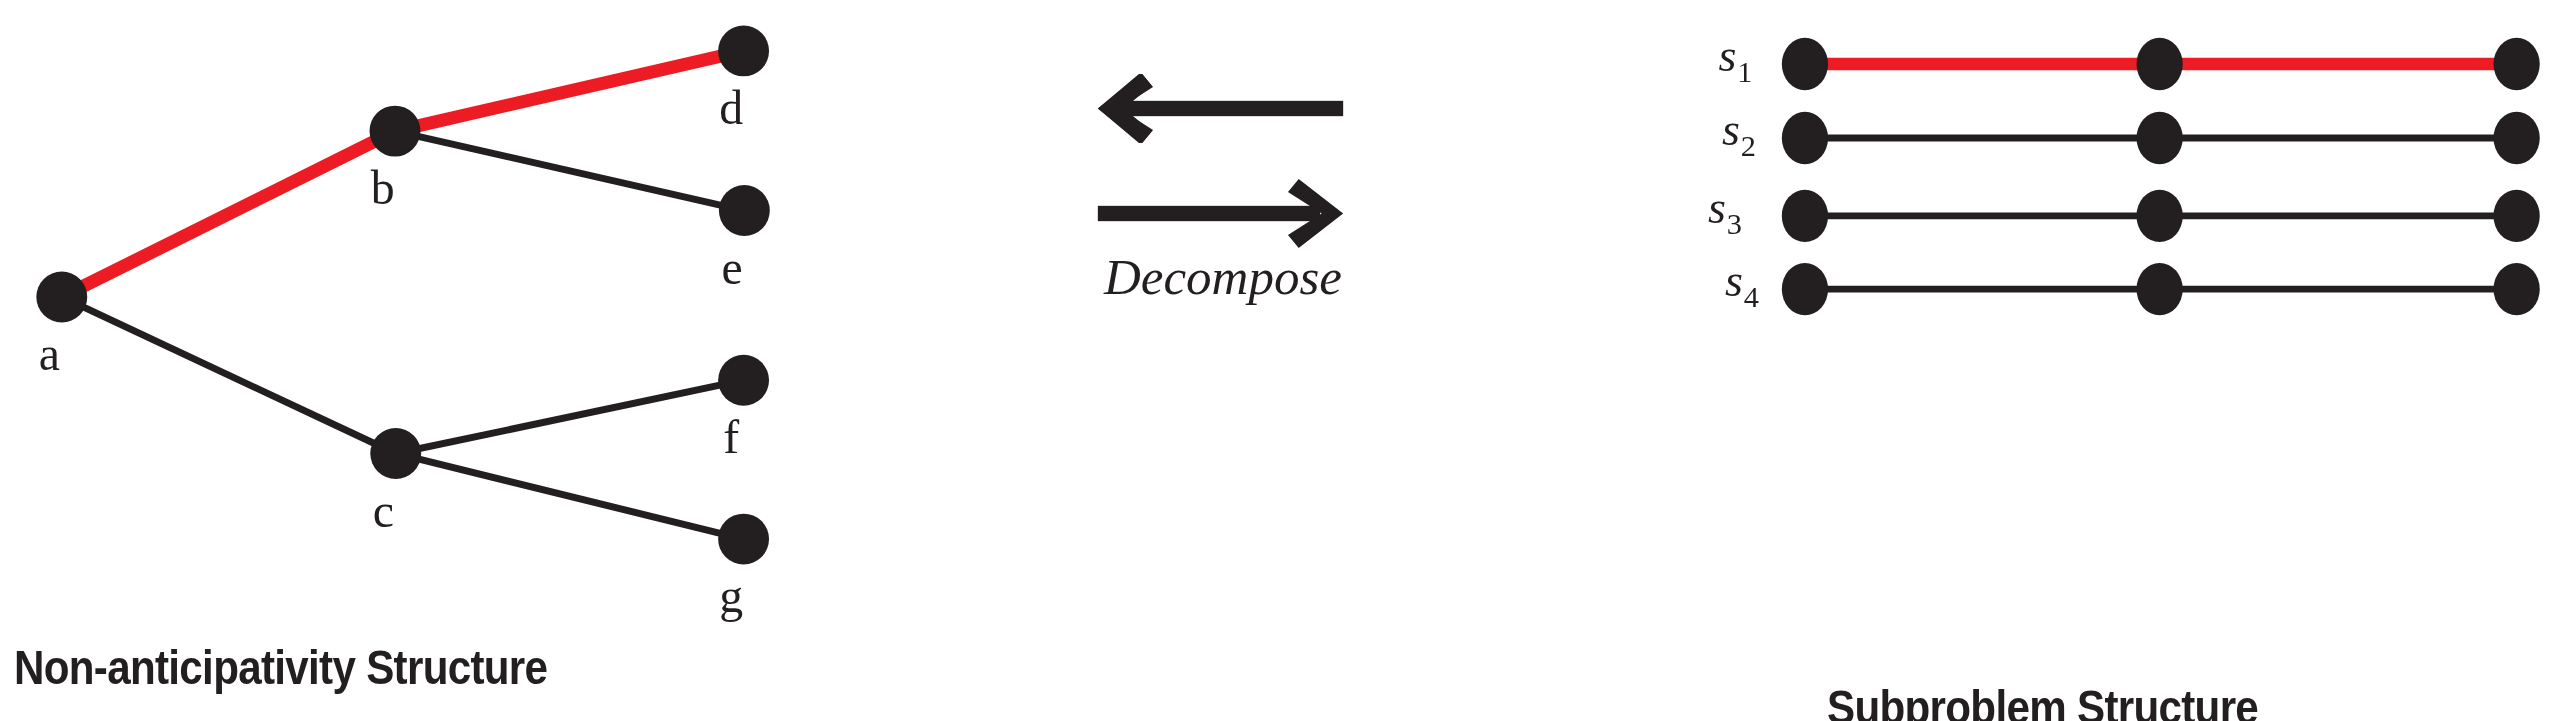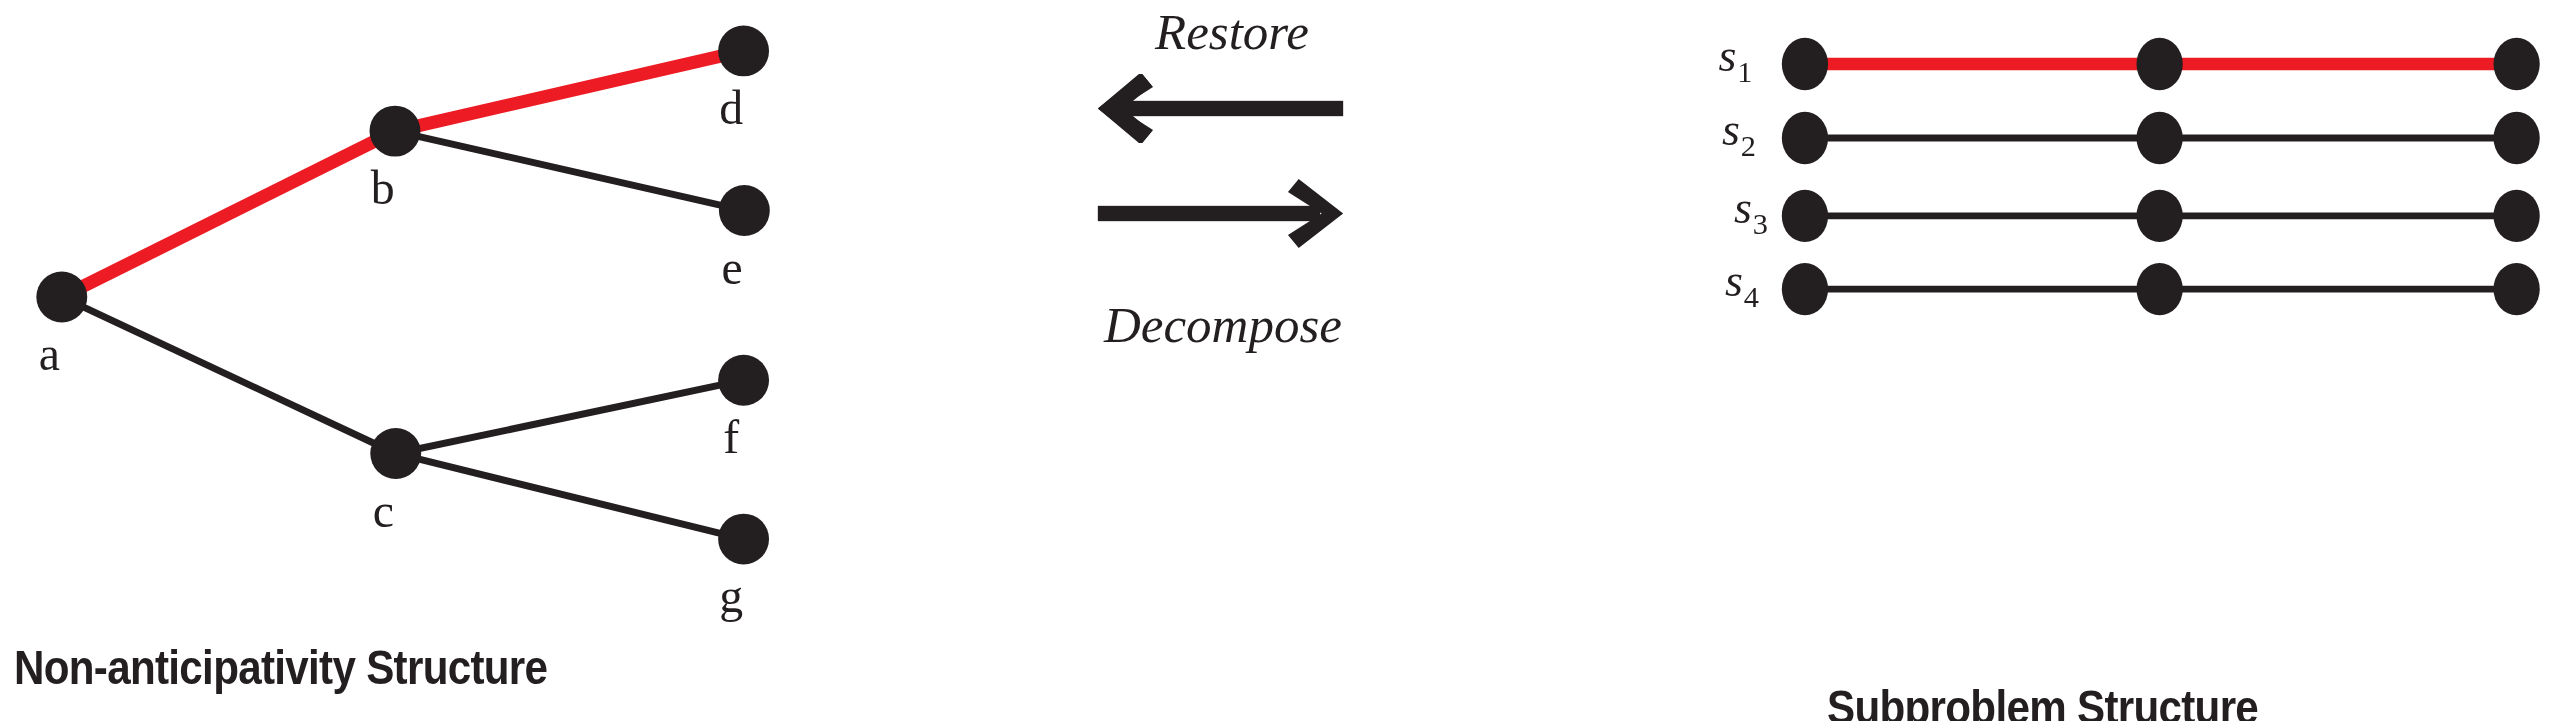--- a/index.html
+++ b/index.html
@@ -55,41 +55,40 @@
         <circle cx="964" cy="493" r="33" fill="#231f20"></circle>
         <text x="948" y="588" text-anchor="middle" fill="#231f20" font-family="&quot;Liberation Serif&quot;, serif" font-size="62">f</text>
         <circle cx="964" cy="699" r="33" fill="#231f20"></circle>
         <text x="948" y="794" text-anchor="middle" fill="#231f20" font-family="&quot;Liberation Serif&quot;, serif" font-size="62">g</text>
       </svg>
     <div class="caption" id="left-caption" style="left:14px; top:639px;">Non-anticipativity Structure</div>
   </div>
 
   <div class="panel" id="mid-panel">
 
-    <div class="arrow-word" id="restore-label" style="left:114px; top:3.1px;">Restore</div>
 
     <svg class="arrow-svg" id="restore-arrow" style="left:56px; top:74px;" width="247" height="69" viewBox="0 0 320 90">
       <path class="arrow-shape" d="M 0,45 L 56,-2 L 70,15 L 34,45 L 320,45 L 320,45 L 34,45 L 70,75 L 56,92 Z"></path>
       <rect class="arrow-shape" x="30" y="35" width="290" height="20"></rect>
       <polygon class="arrow-shape" points="0,45 58,0 72,17 28,45 72,73 58,90"></polygon>
     </svg>
 
     <svg class="arrow-svg" id="decompose-arrow" style="left:56px; top:179px;" width="247" height="69" viewBox="0 0 320 90">
       <rect class="arrow-shape" x="0" y="35" width="290" height="20"></rect>
       <polygon class="arrow-shape" points="320,45 262,0 248,17 292,45 248,73 262,90"></polygon>
     </svg>
 
-    <div class="arrow-word" id="decompose-label" style="left:63px; top:248px;margin-top:48px;">Decompose</div>
+    <div class="arrow-word" id="decompose-label" style="left:63px; top:248px;">Decompose</div>
   </div>
 
   <div class="panel" id="right-panel">
     <div id="row-labels">
         <div class="row-label" style="left: 21.6px; top: -7px;"><span>s</span><sub>1</sub></div>
         <div class="row-label" style="left: 25px; top: 67px;"><span>s</span><sub>2</sub></div>
-        <div class="row-label" style="left: 37px; top: 145px;"><span>s</span><sub>3</sub></div>
+        <div class="row-label" style="left: 11px; top: 145px;"><span>s</span><sub>3</sub></div>
         <div class="row-label" style="left: 28px; top: 218px;"><span>s</span><sub>4</sub></div>
       </div>
     <svg class="graph" id="sub-svg" width="879" height="617" viewBox="0 0 1140 800">
         <line x1="140" y1="31" x2="600" y2="31" stroke="#ed1c24" stroke-width="16" stroke-linecap="butt"></line>
         <line x1="600" y1="31" x2="1063" y2="31" stroke="#ed1c24" stroke-width="16" stroke-linecap="butt"></line>
         <ellipse cx="140" cy="31" rx="30" ry="34" fill="#231f20"></ellipse>
         <ellipse cx="600" cy="31" rx="30" ry="34" fill="#231f20"></ellipse>
         <ellipse cx="1063" cy="31" rx="30" ry="34" fill="#231f20"></ellipse>
         <line x1="140" y1="127" x2="600" y2="127" stroke="#231f20" stroke-width="9" stroke-linecap="butt"></line>
         <line x1="600" y1="127" x2="1063" y2="127" stroke="#231f20" stroke-width="9" stroke-linecap="butt"></line>

